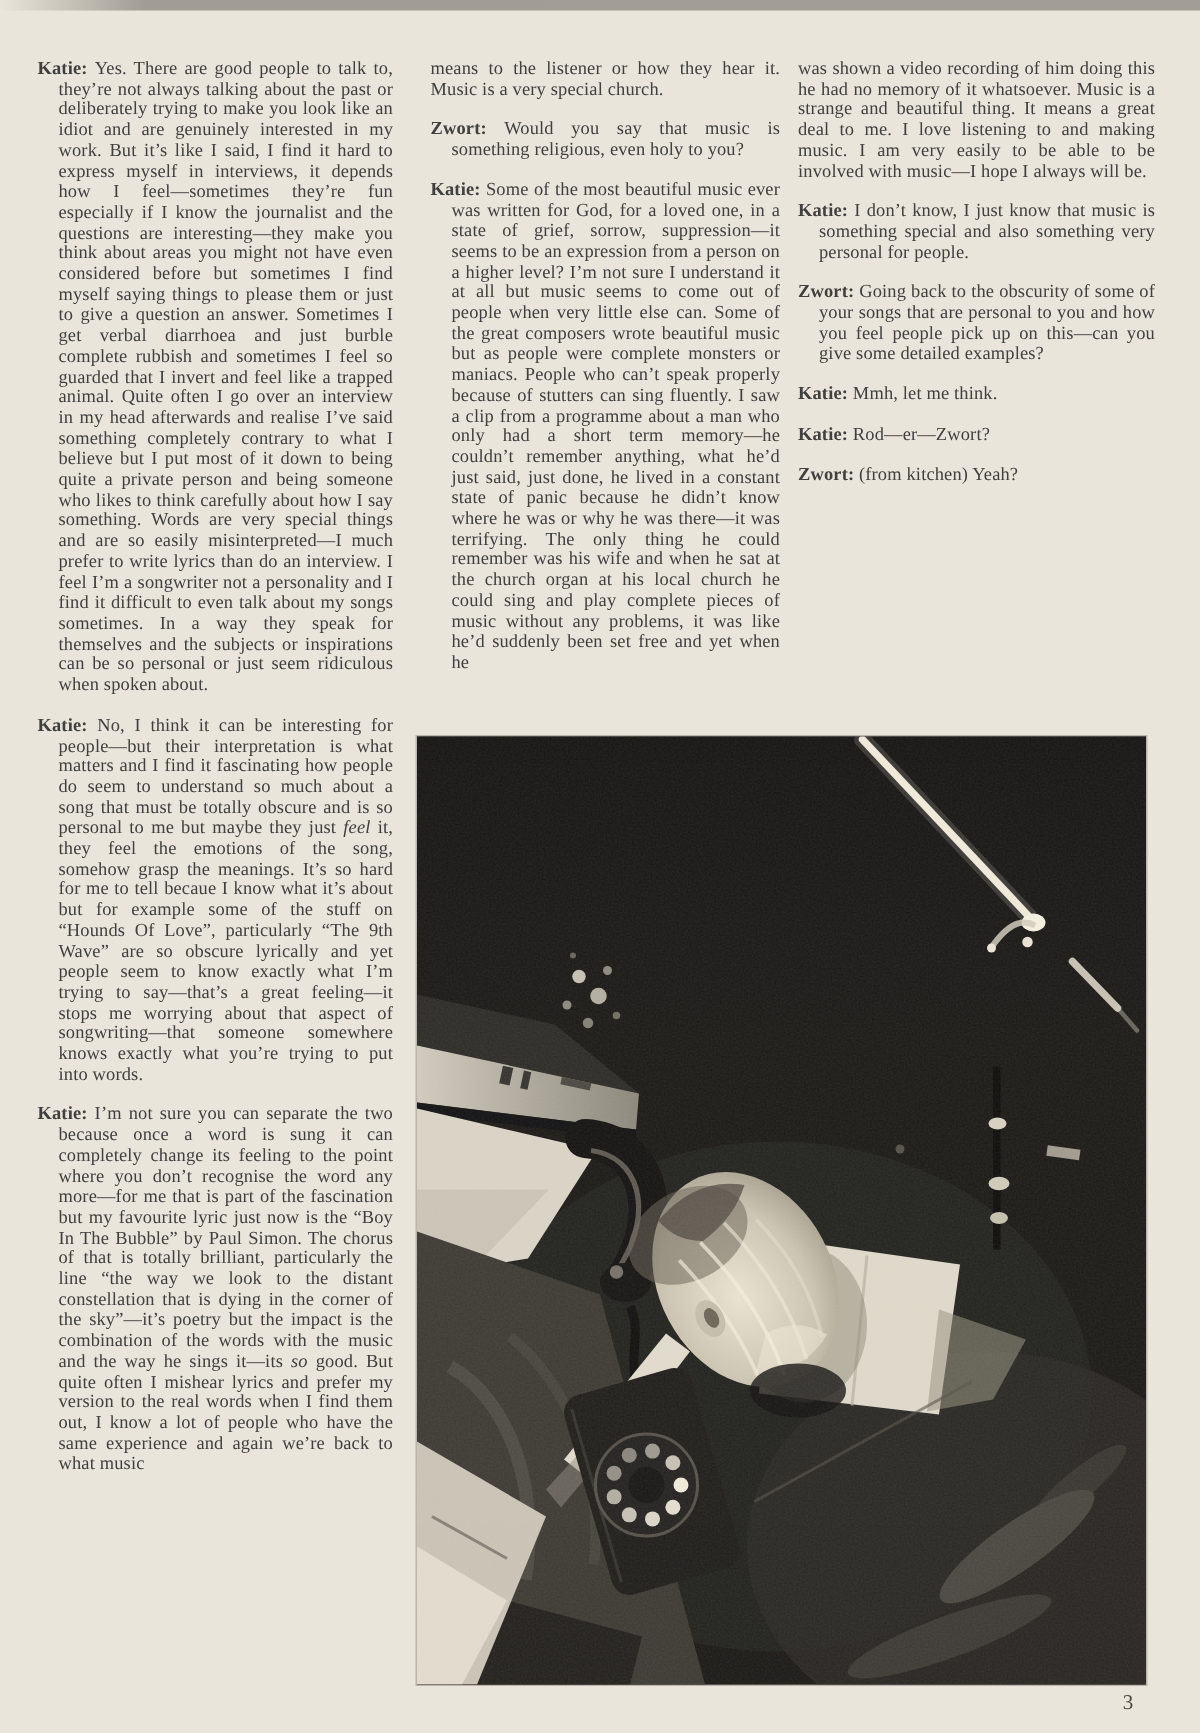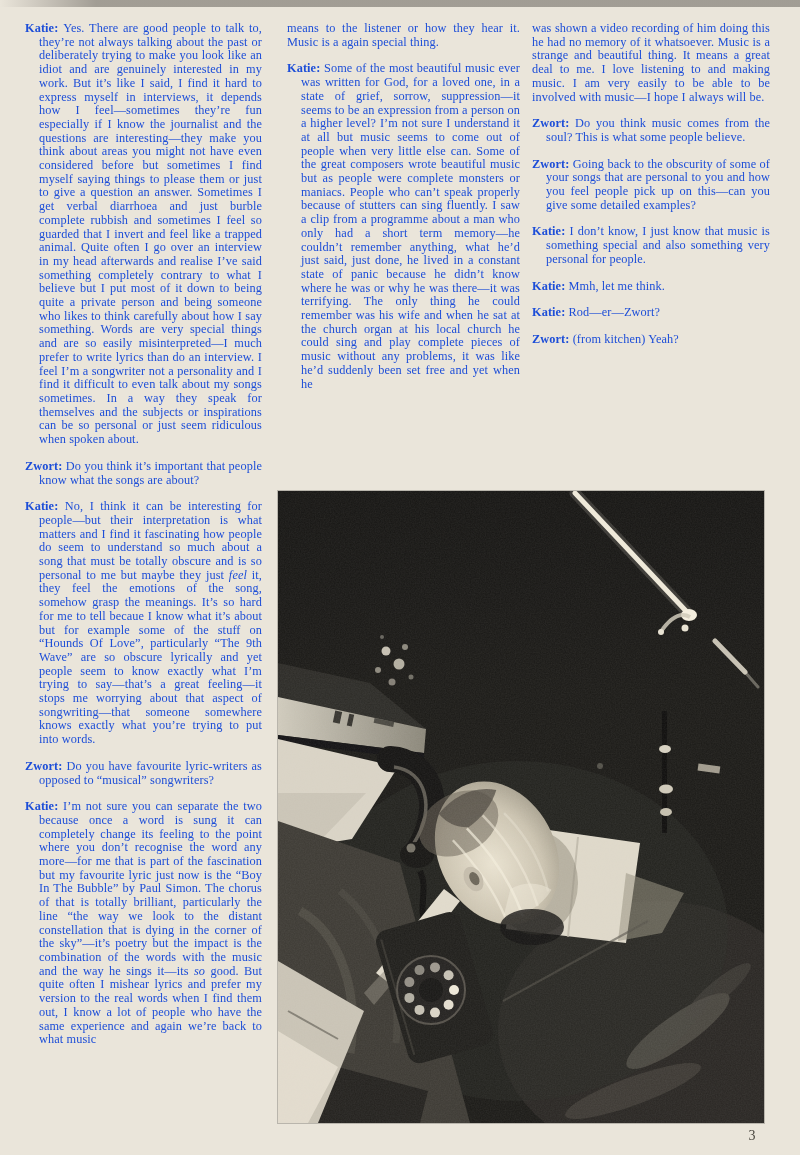--- a/index.html
+++ b/index.html
@@ -11,23 +11,23 @@
   }
   .page{
     position:relative;width:800px;height:1155px;
     background:#eae5da;
   }
   .scan-band{
     position:absolute;top:0;left:0;width:800px;height:7px;
     background:linear-gradient(to right, rgba(74,70,64,0) 0%, rgba(74,70,64,0.45) 12%, rgba(90,86,80,0.5) 100%);
   }
   .col{
-    position:absolute;top:22px;
+    position:absolute;top:39px;
     font-size:12.3px;line-height:13.7px;
-    color:#1d4ed8;
+    color:#404040;
     text-align:justify;
     letter-spacing:0.1px;
   }
   #col1{left:25px;width:237px;}
   #col2{left:287px;width:233px;}
   #col3{left:532px;width:238px;}
   .block{margin:0 0 13px 0;}
   .block.hang{padding-left:14px;text-indent:-14px;}
   .block.cont{padding-left:0;text-indent:0;}
   .speaker{font-weight:bold;}
@@ -44,34 +44,32 @@
   }
 </style>
 </head>
 <body>
 
 <div class="page">
   <div class="scan-band"></div>
 
   <div class="col" id="col1">
       <p class="block hang"><b class="speaker">Katie: </b>Yes. There are good people to talk to, they’re not always talking about the past or deliberately trying to make you look like an idiot and are genuinely interested in my work. But it’s like I said, I find it hard to express myself in interviews, it depends how I feel—sometimes they’re fun especially if I know the journalist and the questions are interesting—they make you think about areas you might not have even considered before but sometimes I find myself saying things to please them or just to give a question an answer. Sometimes I get verbal diarrhoea and just burble complete rubbish and sometimes I feel so guarded that I invert and feel like a trapped animal. Quite often I go over an interview in my head afterwards and realise I’ve said something completely contrary to what I believe but I put most of it down to being quite a private person and being someone who likes to think carefully about how I say something. Words are very special things and are so easily misinterpreted—I much prefer to write lyrics than do an interview. I feel I’m a songwriter not a personality and I find it difficult to even talk about my songs sometimes. In a way they speak for themselves and the subjects or inspirations can be so personal or just seem ridiculous when spoken about.</p>
-      <p class="block hang"><b class="speaker">Zwort: </b>Do you think it’s important that people know what the songs are about?</p>
       <p class="block hang"><b class="speaker">Katie: </b>No, I think it can be interesting for people—but their interpretation is what matters and I find it fascinating how people do seem to understand so much about a song that must be totally obscure and is so personal to me but maybe they just <span class="u-mark">feel</span> it, they feel the emotions of the song, somehow grasp the meanings. It’s so hard for me to tell becaue I know what it’s about but for example some of the stuff on “Hounds Of Love”, particularly “The 9th Wave” are so obscure lyrically and yet people seem to know exactly what I’m trying to say—that’s a great feeling—it stops me worrying about that aspect of songwriting—that someone somewhere knows exactly what you’re trying to put into words.</p>
-      <p class="block hang"><b class="speaker">Zwort: </b>Do you have favourite lyric-writers as opposed to “musical” songwriters?</p>
       <p class="block hang"><b class="speaker">Katie: </b>I’m not sure you can separate the two because once a word is sung it can completely change its feeling to the point where you don’t recognise the word any more—for me that is part of the fascination but my favourite lyric just now is the “Boy In The Bubble” by Paul Simon. The chorus of that is totally brilliant, particularly the line “the way we look to the distant constellation that is dying in the corner of the sky”—it’s poetry but the impact is the combination of the words with the music and the way he sings it—its <span class="u-mark">so</span> good. But quite often I mishear lyrics and prefer my version to the real words when I find them out, I know a lot of people who have the same experience and again we’re back to what music</p>
     </div>
   <div class="col" id="col2">
-      <p class="block cont">means to the listener or how they hear it. Music is a again special thing.</p>
+      <p class="block cont">means to the listener or how they hear it. Music is a very special church.</p>
+      <p class="block hang"><b class="speaker">Zwort: </b>Would you say that music is something religious, even holy to you?</p>
       <p class="block hang"><b class="speaker">Katie: </b>Some of the most beautiful music ever was written for God, for a loved one, in a state of grief, sorrow, suppression—it seems to be an expression from a person on a higher level? I’m not sure I understand it at all but music seems to come out of people when very little else can. Some of the great composers wrote beautiful music but as people were complete monsters or maniacs. People who can’t speak properly because of stutters can sing fluently. I saw a clip from a programme about a man who only had a short term memory—he couldn’t remember anything, what he’d just said, just done, he lived in a constant state of panic because he didn’t know where he was or why he was there—it was terrifying. The only thing he could remember was his wife and when he sat at the church organ at his local church he could sing and play complete pieces of music without any problems, it was like he’d suddenly been set free and yet when he</p>
     </div>
   <div class="col" id="col3">
       <p class="block cont">was shown a video recording of him doing this he had no memory of it whatsoever. Music is a strange and beautiful thing. It means a great deal to me. I love listening to and making music. I am very easily to be able to be involved with music—I hope I always will be.</p>
-      <p class="block hang"><b class="speaker">Zwort: </b>Do you think music comes from the soul? This is what some people believe.</p>
+      <p class="block hang"><b class="speaker">Katie: </b>I don’t know, I just know that music is something special and also something very personal for people.</p>
       <p class="block hang"><b class="speaker">Zwort: </b>Going back to the obscurity of some of your songs that are personal to you and how you feel people pick up on this—can you give some detailed examples?</p>
-      <p class="block hang"><b class="speaker">Katie: </b>I don’t know, I just know that music is something special and also something very personal for people.</p>
       <p class="block hang"><b class="speaker">Katie: </b>Mmh, let me think.</p>
       <p class="block hang"><b class="speaker">Katie: </b>Rod—er—Zwort?</p>
       <p class="block hang"><b class="speaker">Zwort: </b>(from kitchen) Yeah?</p>
     </div>
 
   <figure class="photo">
     <svg viewBox="0 0 486 632" xmlns="http://www.w3.org/2000/svg">
       <defs>
         <linearGradient id="shelfGrad" x1="0" y1="0" x2="1" y2="0">
           <stop offset="0" stop-color="#cfcabc"></stop>

